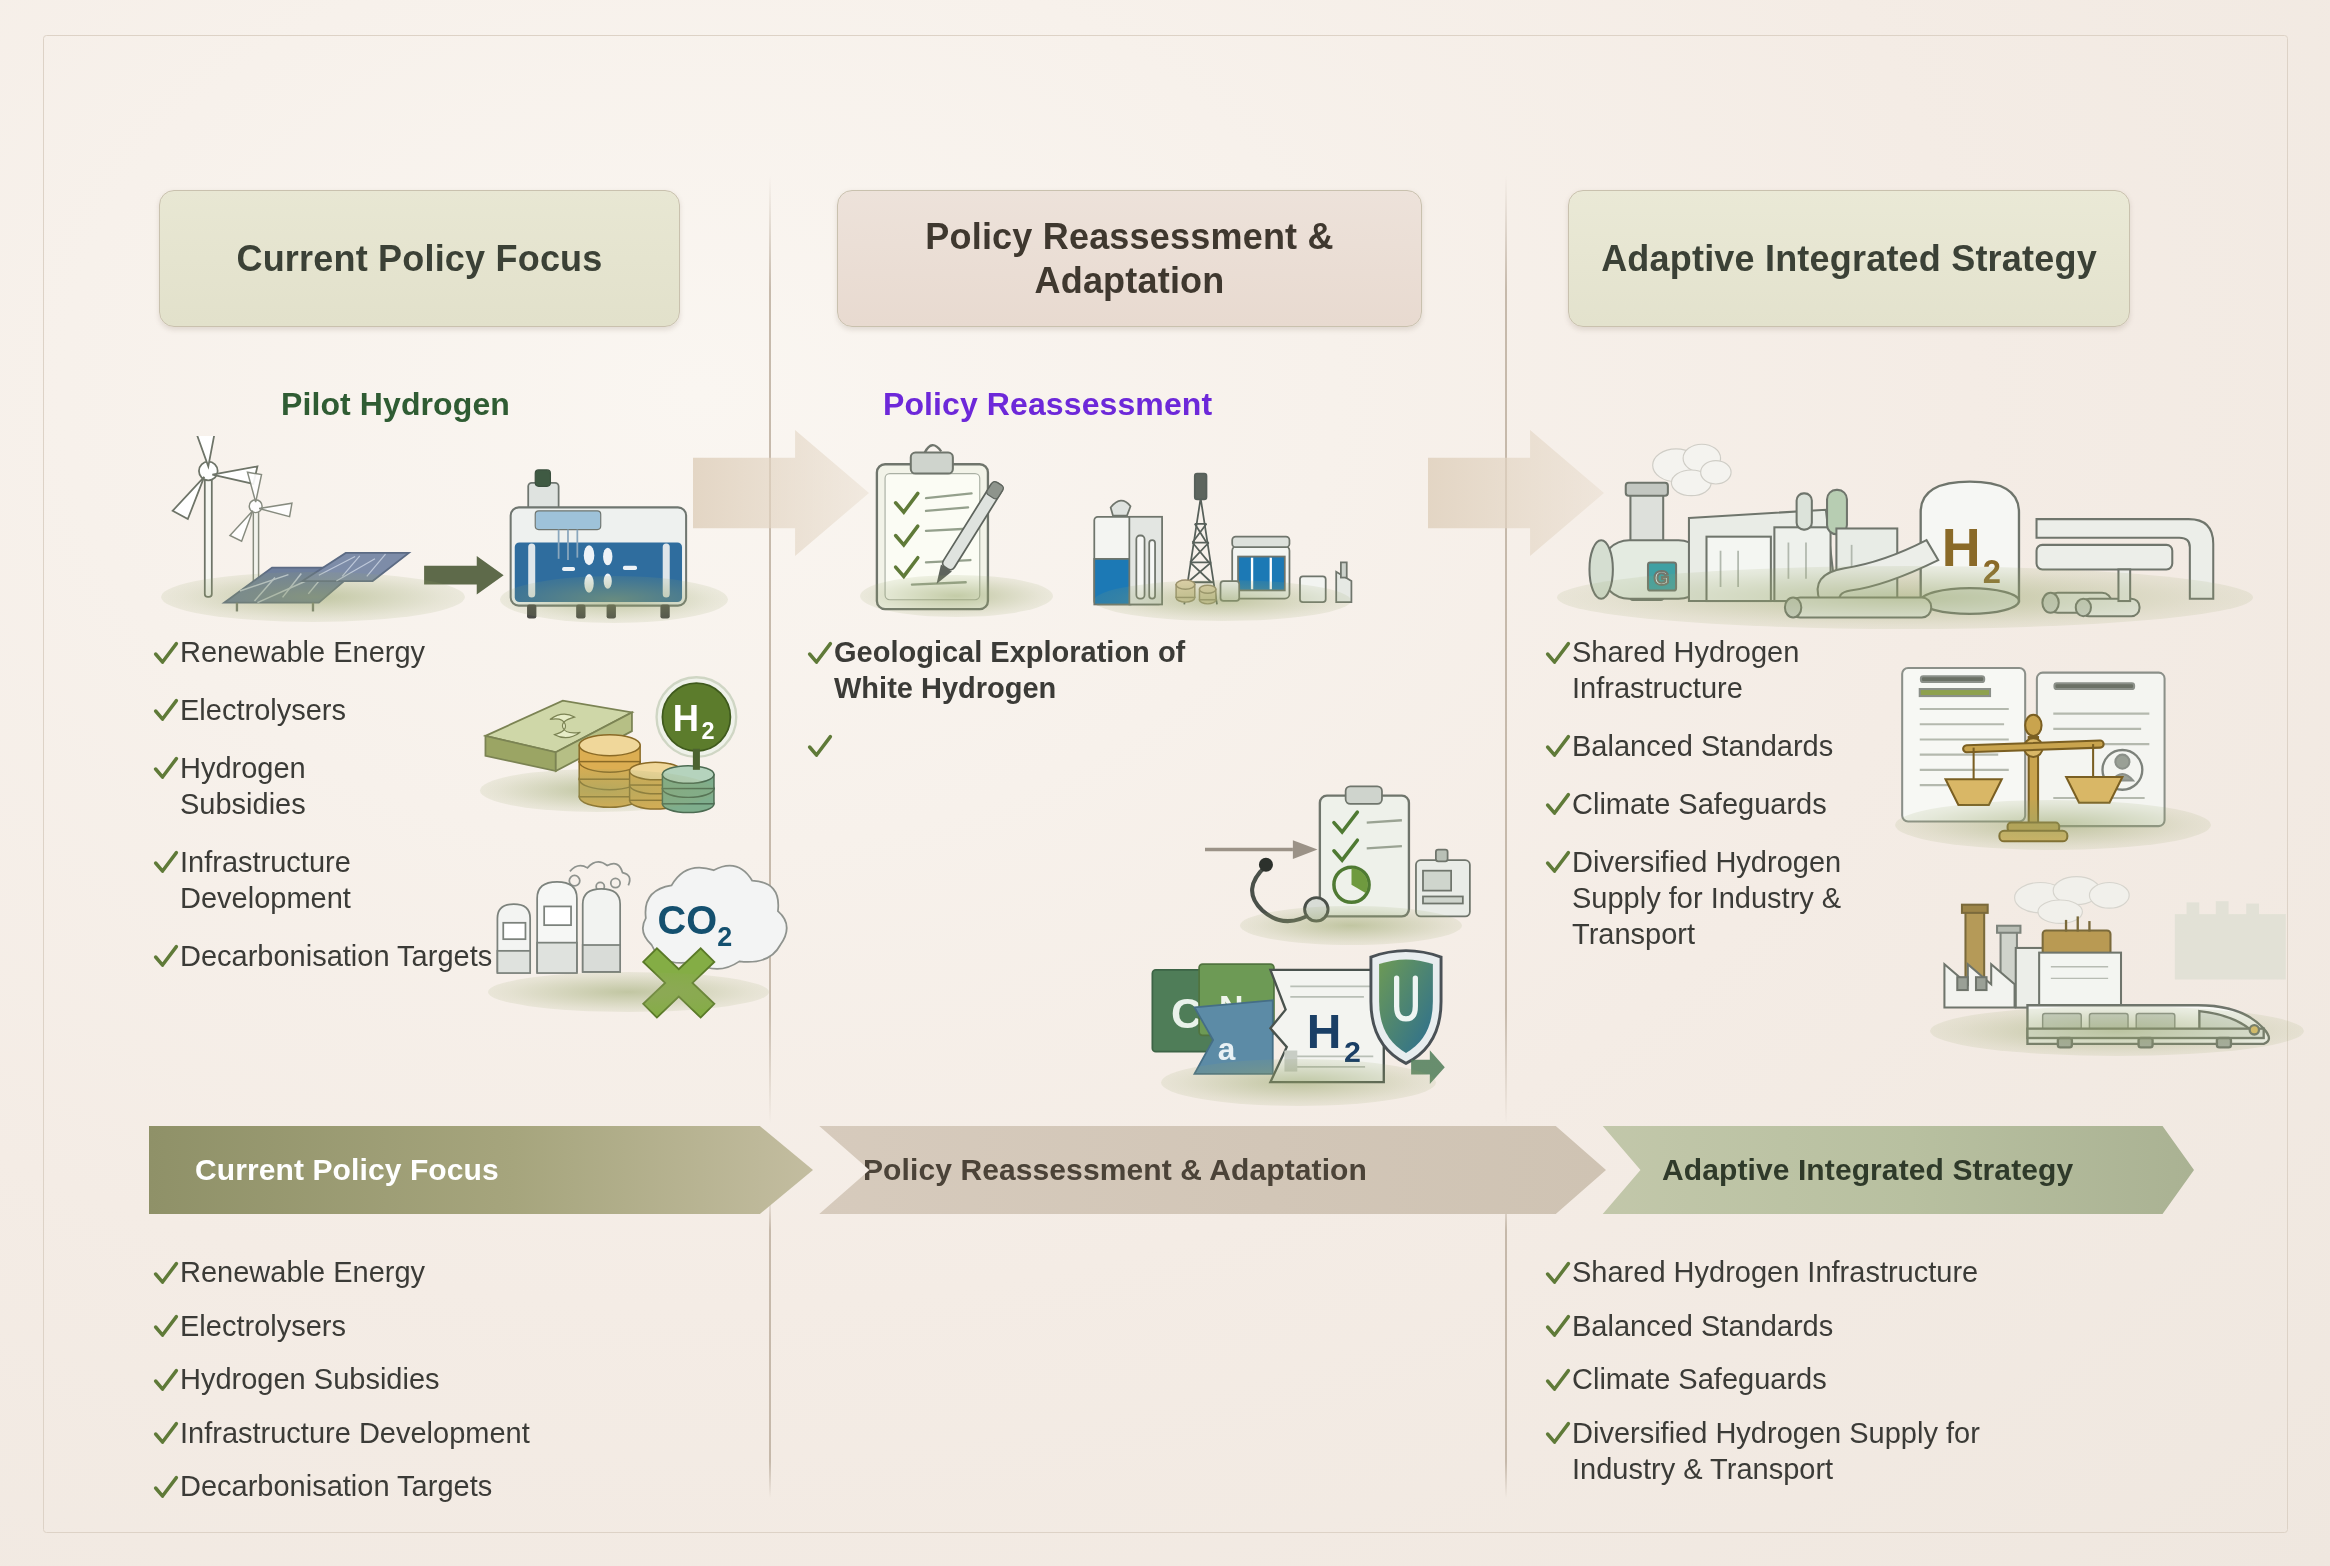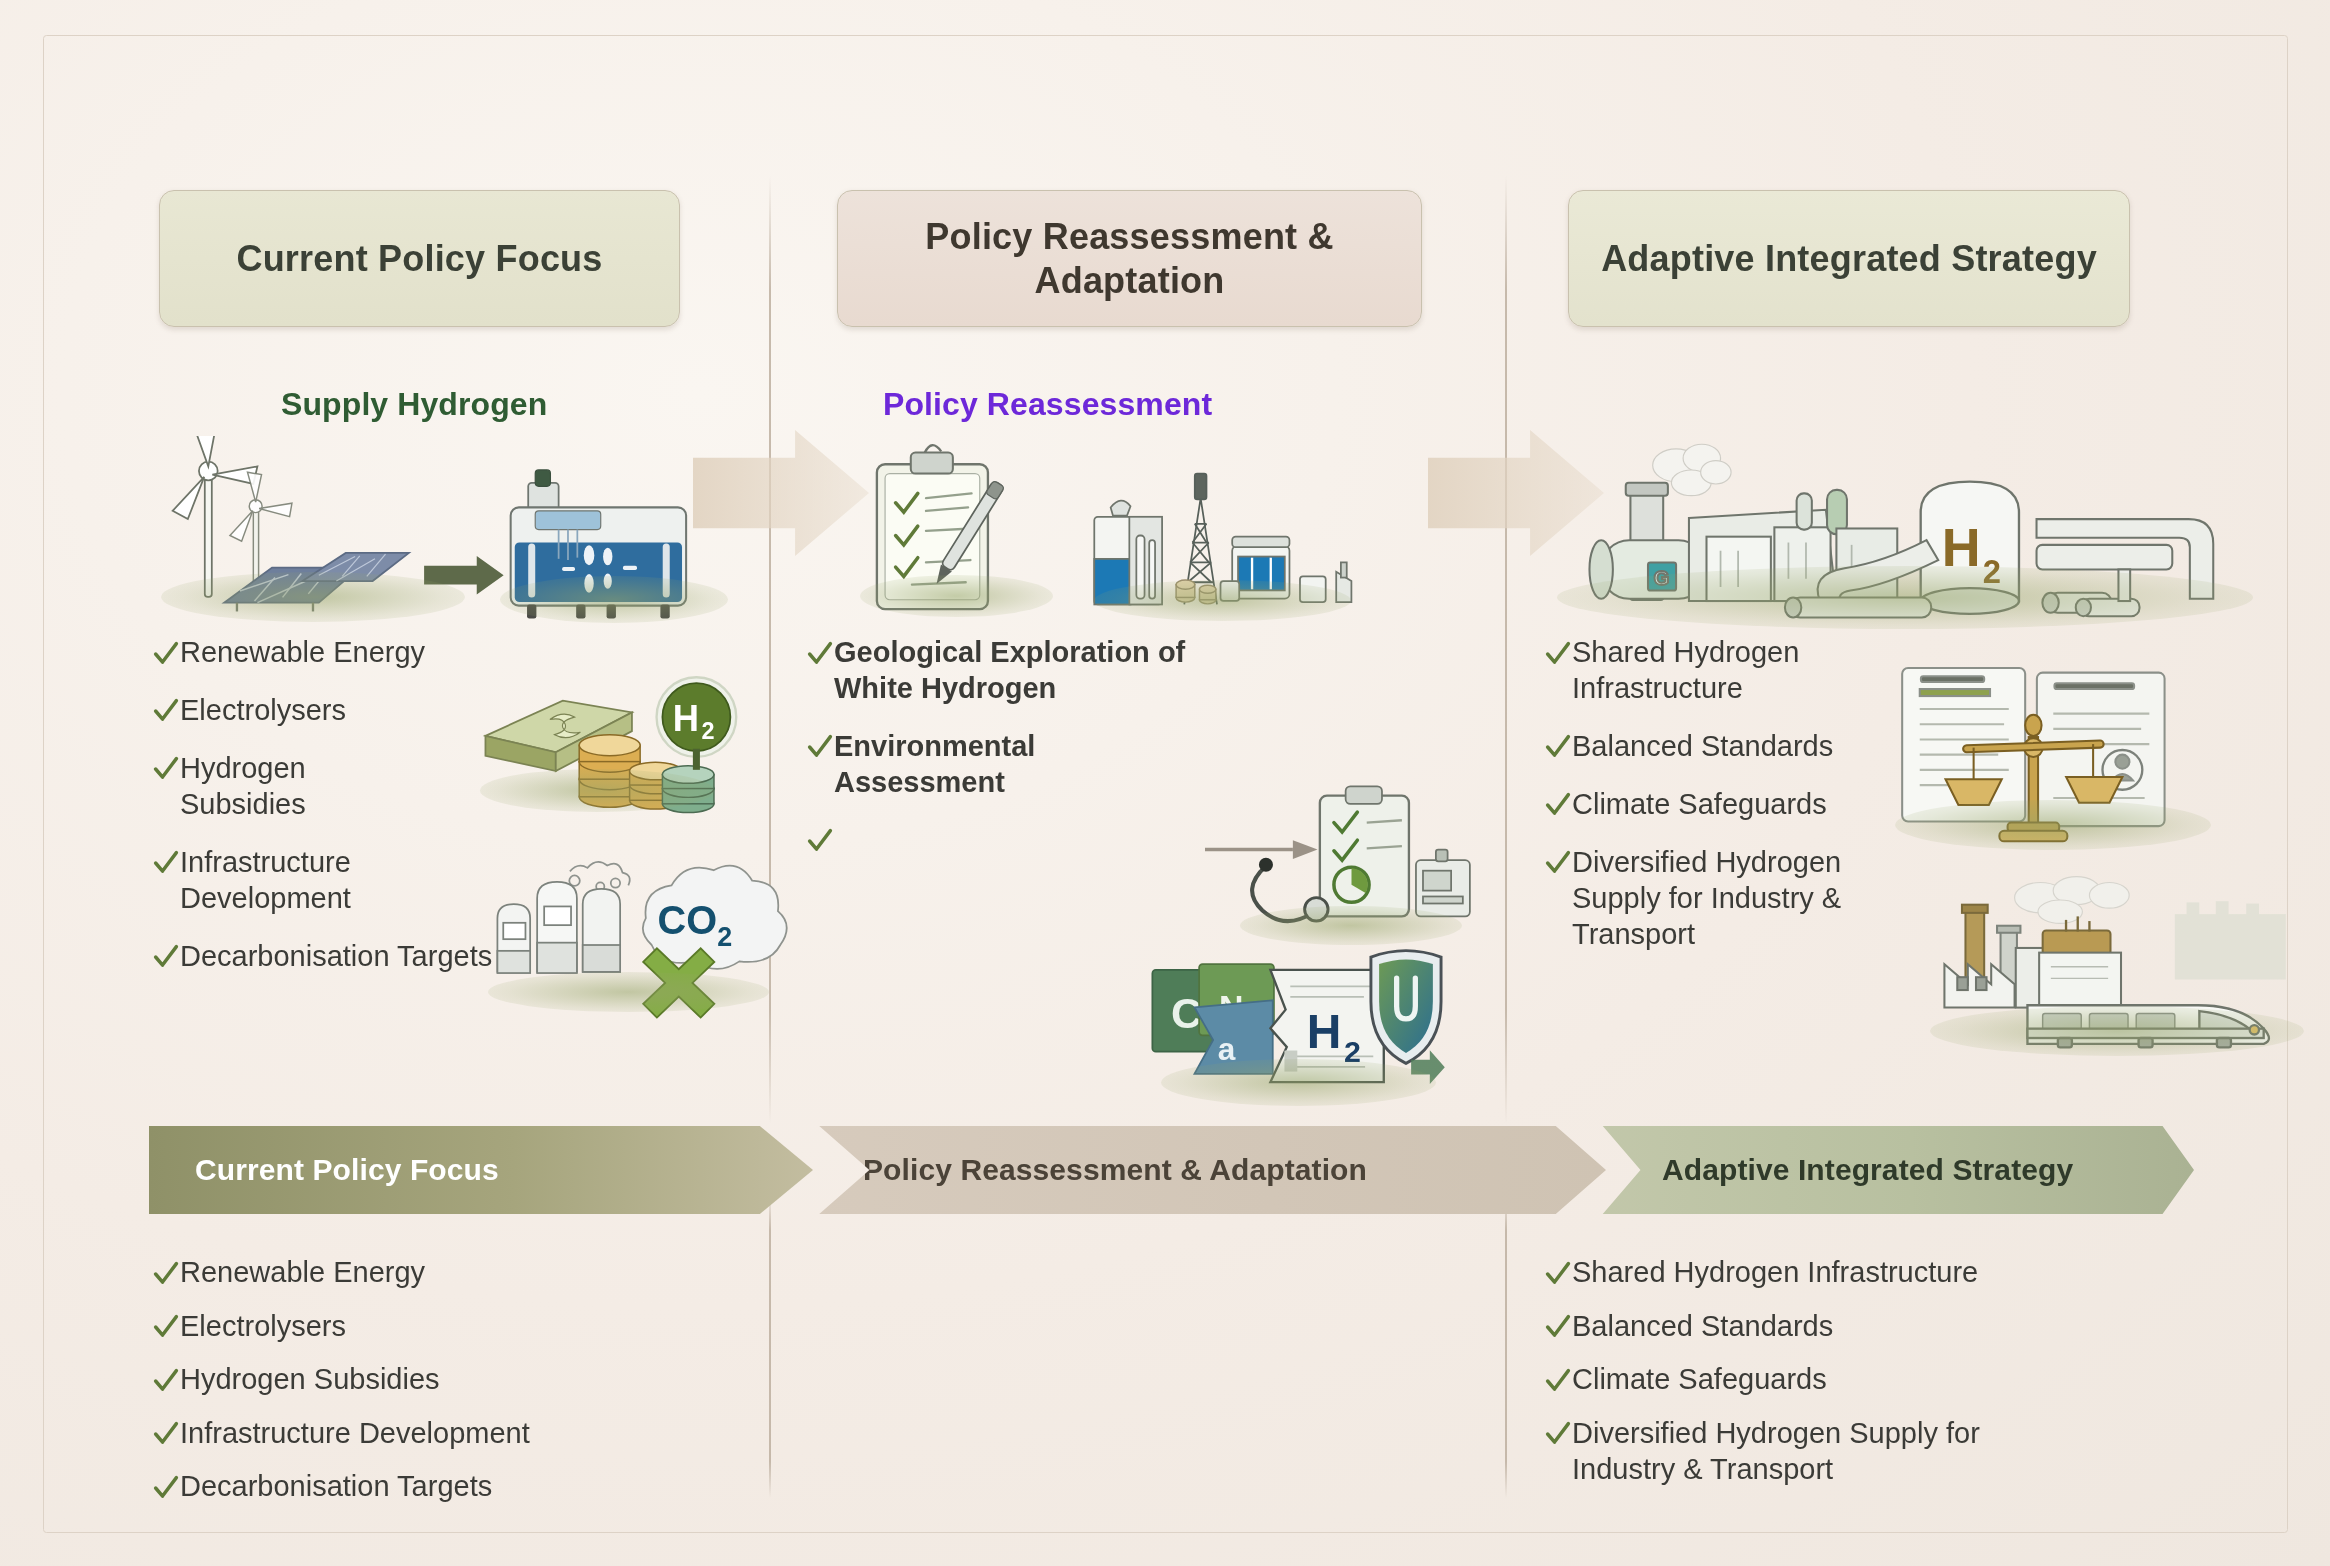--- a/index.html
+++ b/index.html
@@ -178,21 +178,21 @@
   <div class="pill p1">
     <span>Current Policy Focus</span>
   </div>
   <div class="pill p2">
     <span>Policy Reassessment &amp; Adaptation</span>
   </div>
   <div class="pill p3">
     <span>Adaptive Integrated Strategy</span>
   </div>
 
-  <div class="subhead h1">Supply Hydrogen</div>
+  <div class="subhead h1">Pilot Hydrogen</div>
   <div class="subhead h2">Policy Reassessment</div>
 
   <div class="stage-arrow a1"></div>
   <div class="stage-arrow a2"></div>
 
   <div class="art" style="left:149px; top:436px; width:597px; height:193px;">
     <div class="ground" style="left:11.7px; top:136px; width:304px; height:50px;"></div>
     <div class="ground" style="left:351px; top:140px; width:228px; height:47px;"></div>
     <svg width="597" height="193" viewBox="0 0 1020 330">
 
@@ -711,28 +711,20 @@
           </svg>
         </span>
       <span class="txt" style="max-width:410px;">Geological Exploration of White Hydrogen</span>
     </div>
     <div class="bullet">
       <span class="check">
           <svg width="26" height="30" viewBox="0 0 44 52">
             <path d="M4 26 L16 40 L40 8" fill="none" stroke="#5f7a38" stroke-width="6" stroke-linecap="round" stroke-linejoin="round"></path>
           </svg>
         </span>
-      <span class="txt" style="max-width:246px;">Environmental Assessment</span>
-    </div>
-    <div class="bullet">
-      <span class="check">
-          <svg width="26" height="30" viewBox="0 0 44 52">
-            <path d="M4 26 L16 40 L40 8" fill="none" stroke="#5f7a38" stroke-width="6" stroke-linecap="round" stroke-linejoin="round"></path>
-          </svg>
-        </span>
     </div>
   </div>
 
   <div class="col c3">
     <div class="bullet">
       <span class="check">
           <svg width="26" height="30" viewBox="0 0 44 52">
             <path d="M4 26 L16 40 L40 8" fill="none" stroke="#5f7a38" stroke-width="6" stroke-linecap="round" stroke-linejoin="round"></path>
           </svg>
         </span>

